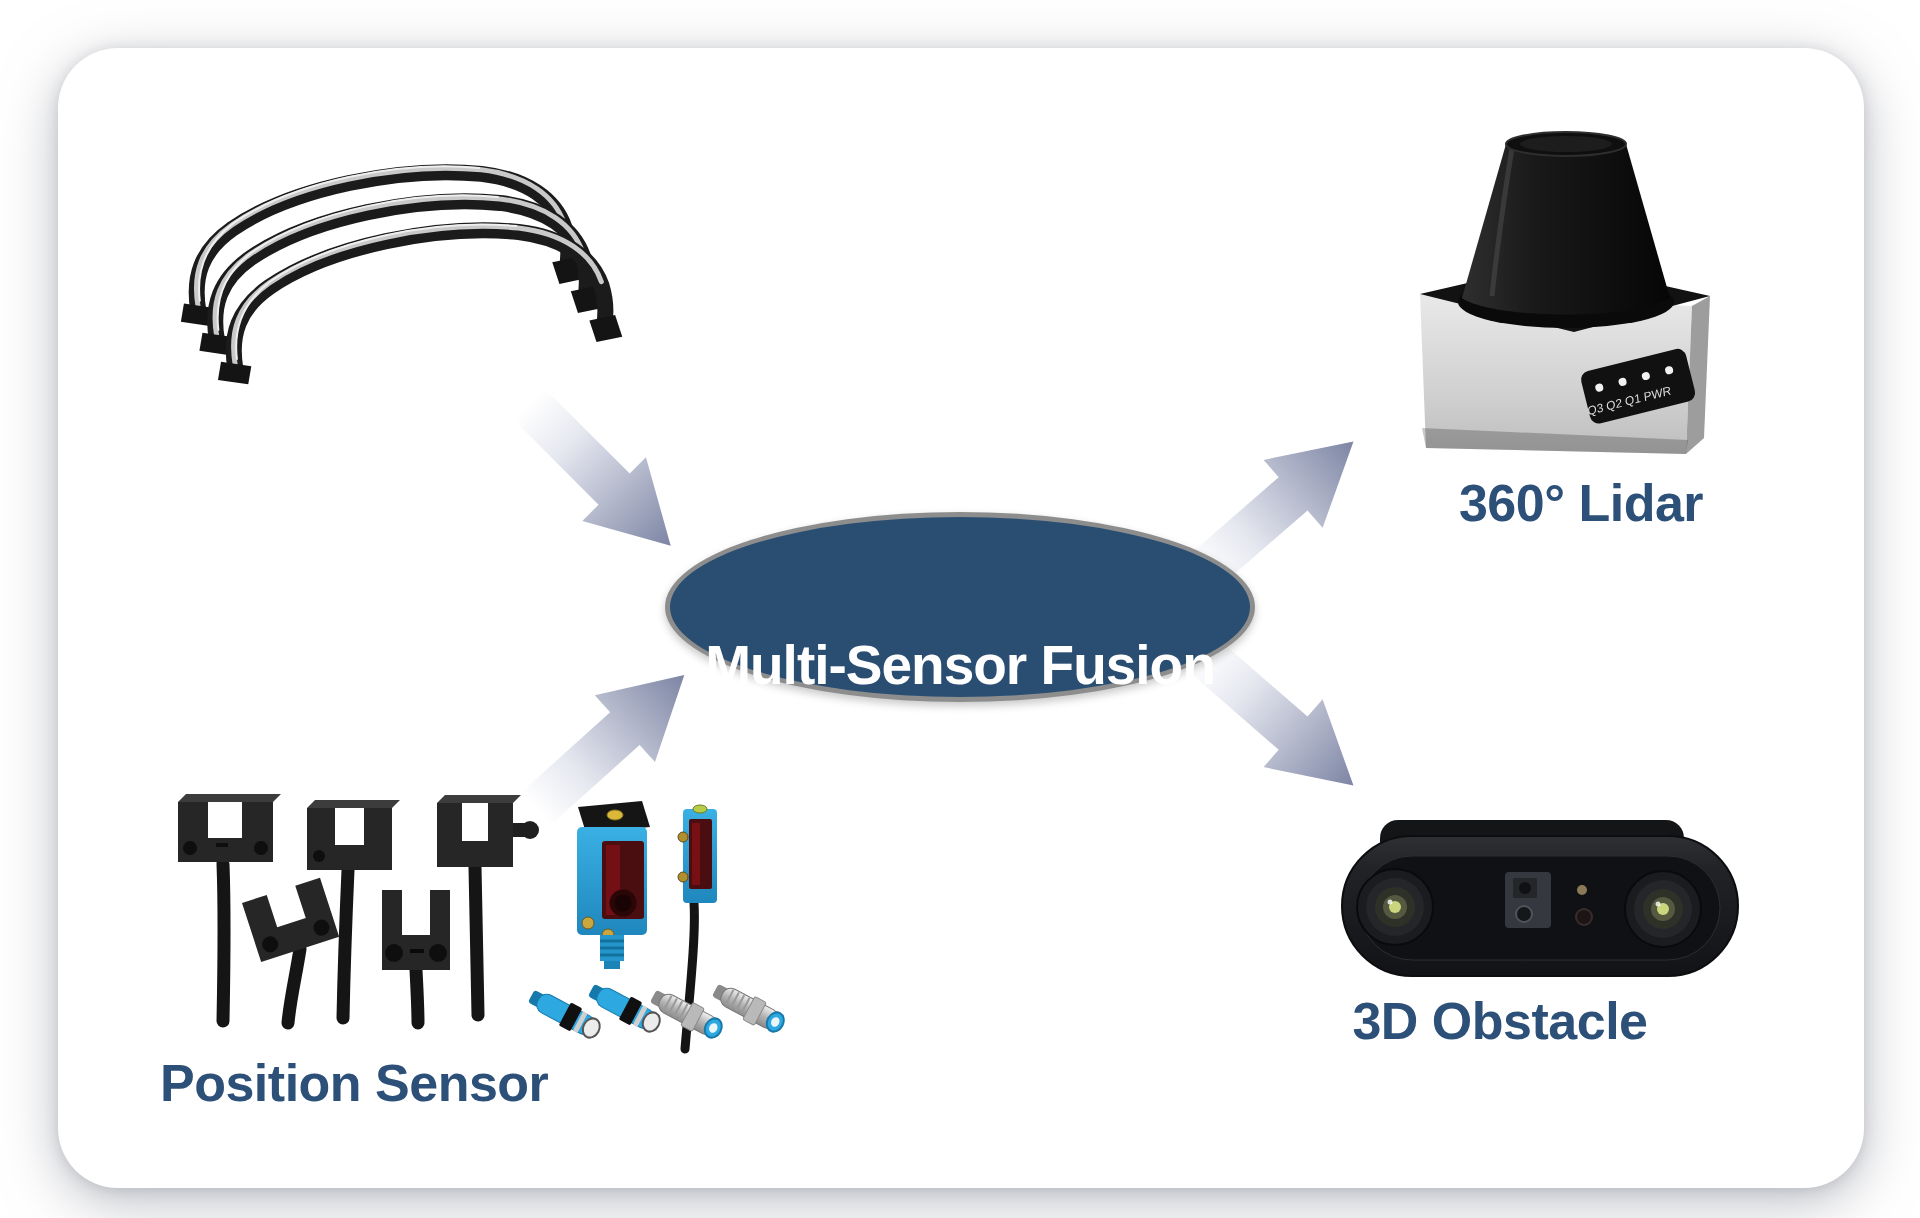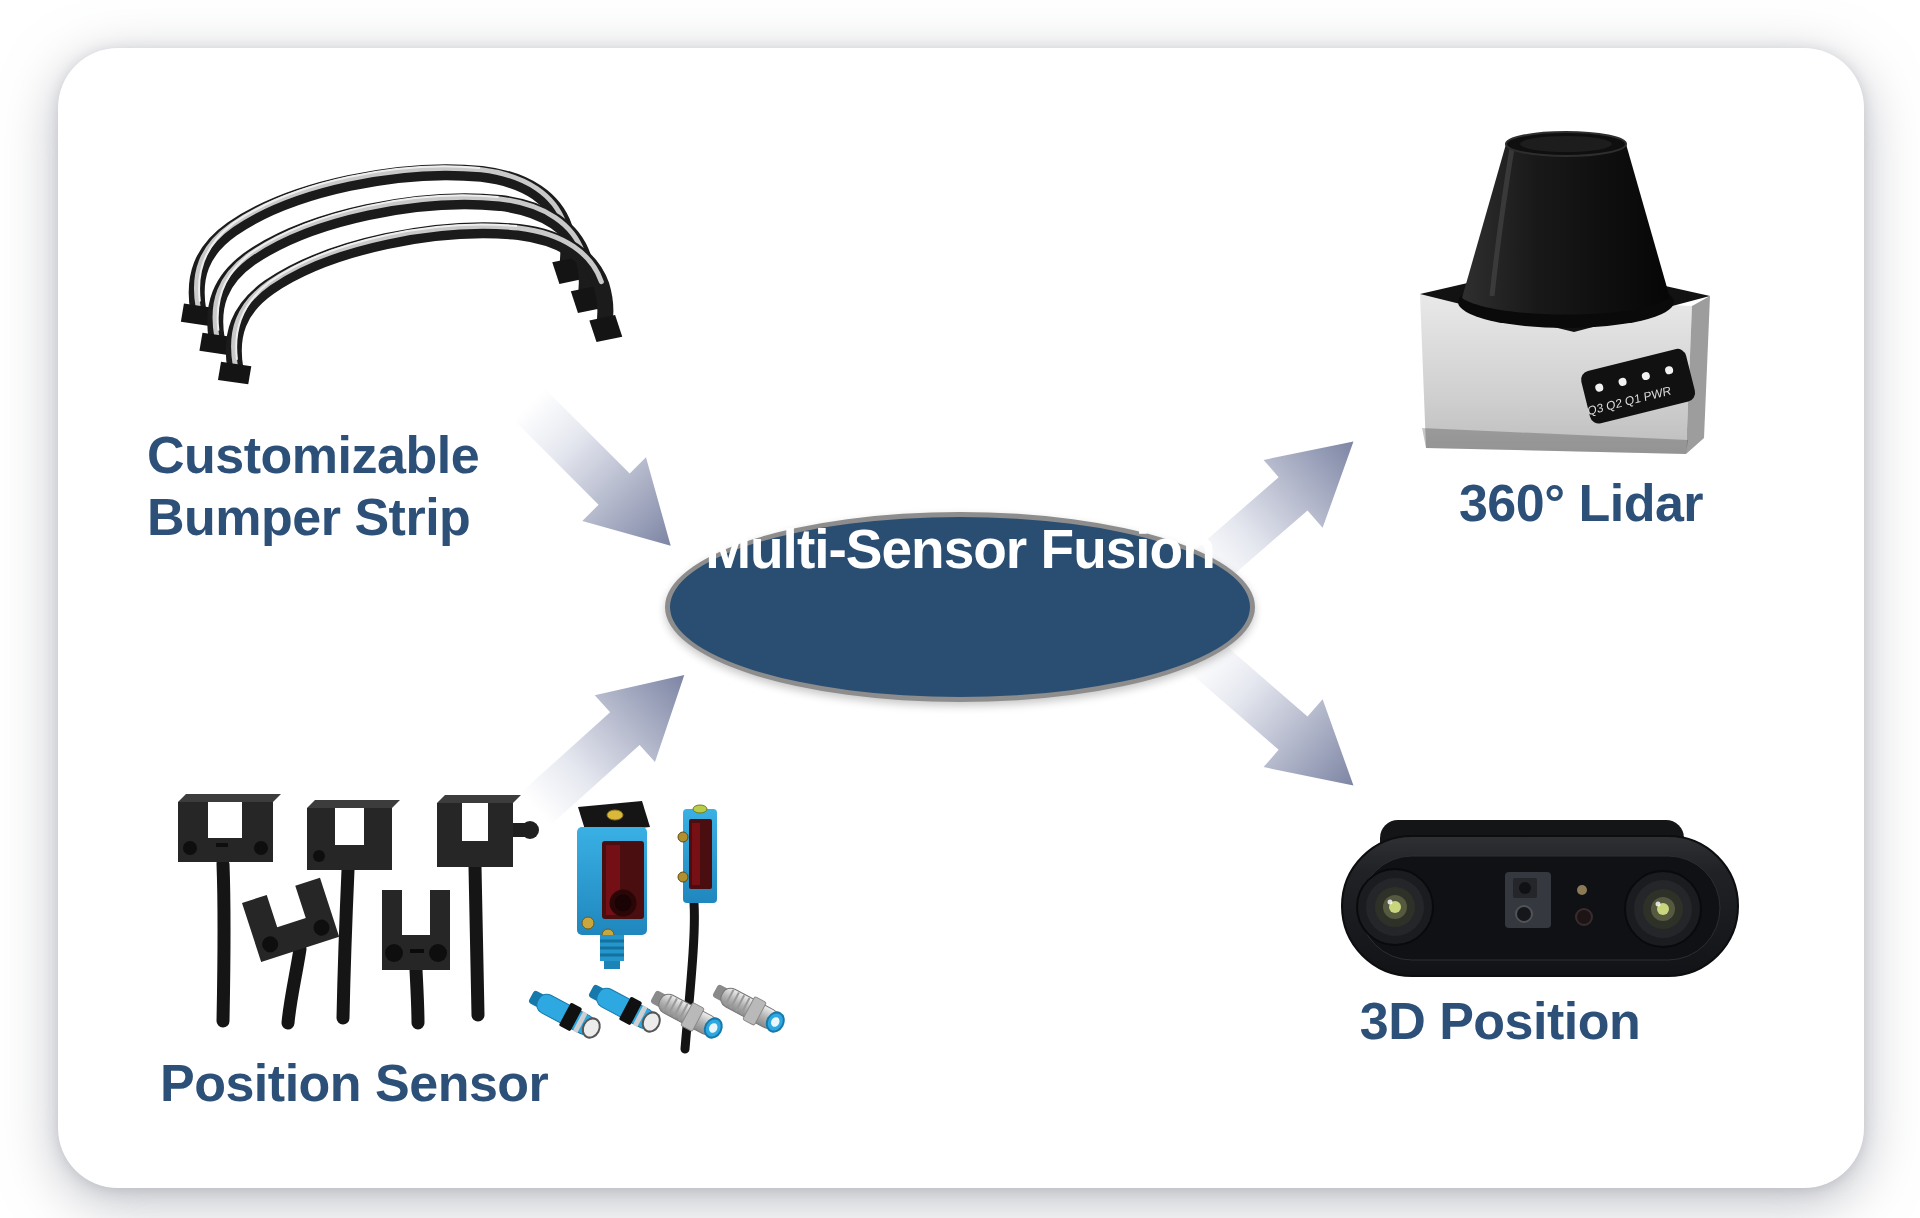--- a/index.html
+++ b/index.html
@@ -19,21 +19,21 @@
   }
   .lbl-52{font-size:52px;}
   .bumper-label{left:147px;top:424px;text-align:left;}
   .lidar-label{left:1381px;top:472px;width:400px;text-align:center;}
   .position-label{left:160px;top:1052px;width:400px;}
   .camera-label{left:1200px;top:990px;width:600px;text-align:center;}
   .fusion-ellipse{
     left:665px;top:512px;width:590px;height:190px;
     background:#2A4D72;border:5px solid #8D8D8D;border-radius:50%;
     box-sizing:border-box;
-    display:flex;align-items:flex-start;justify-content:center;
+    display:flex;align-items:flex-end;justify-content:center;
     box-shadow:0 4px 8px rgba(0,0,0,0.22);
   }
   .fusion-text{
     color:#ffffff;font-size:55px;font-weight:bold;letter-spacing:-1px;
     white-space:nowrap;
   }
   svg{display:block;}
 </style>
 </head>
 <body>
@@ -246,26 +246,22 @@
       <circle cx="192" cy="102" r="8" fill="#15171a" stroke="#505358" stroke-width="2"></circle>
     </g>
     <circle cx="250" cy="78" r="5" fill="#8a7a55"></circle>
     <circle cx="252" cy="105" r="8" fill="#1d1416" stroke="#3a2c2e" stroke-width="2"></circle>
   </svg>
 
   <div class="abs fusion-ellipse">
     <span class="fusion-text">Multi-Sensor Fusion</span>
   </div>
 
-  <div class="abs node-label lbl-52 bumper-label">
-    <span style="display:block">Customizable</span>
-    <span style="display:block">Bumper Strip</span>
+
+  <div class="abs node-label lbl-52 lidar-label">360° Lidar</div>
+
+  <div class="abs node-label lbl-52 position-label">Position Sensor</div>
+
+  <div class="abs node-label lbl-52 camera-label">
+    <span style="display:block">3D Obstacle</span>
   </div>
 
-  <div class="abs node-label lbl-52 lidar-label">360° Lidar</div>
-
-  <div class="abs node-label lbl-52 position-label">Position Sensor</div>
-
-  <div class="abs node-label lbl-52 camera-label">
-    <span style="display:block">3D Position</span>
-  </div>
-
 </div>
 
 </body></html>

